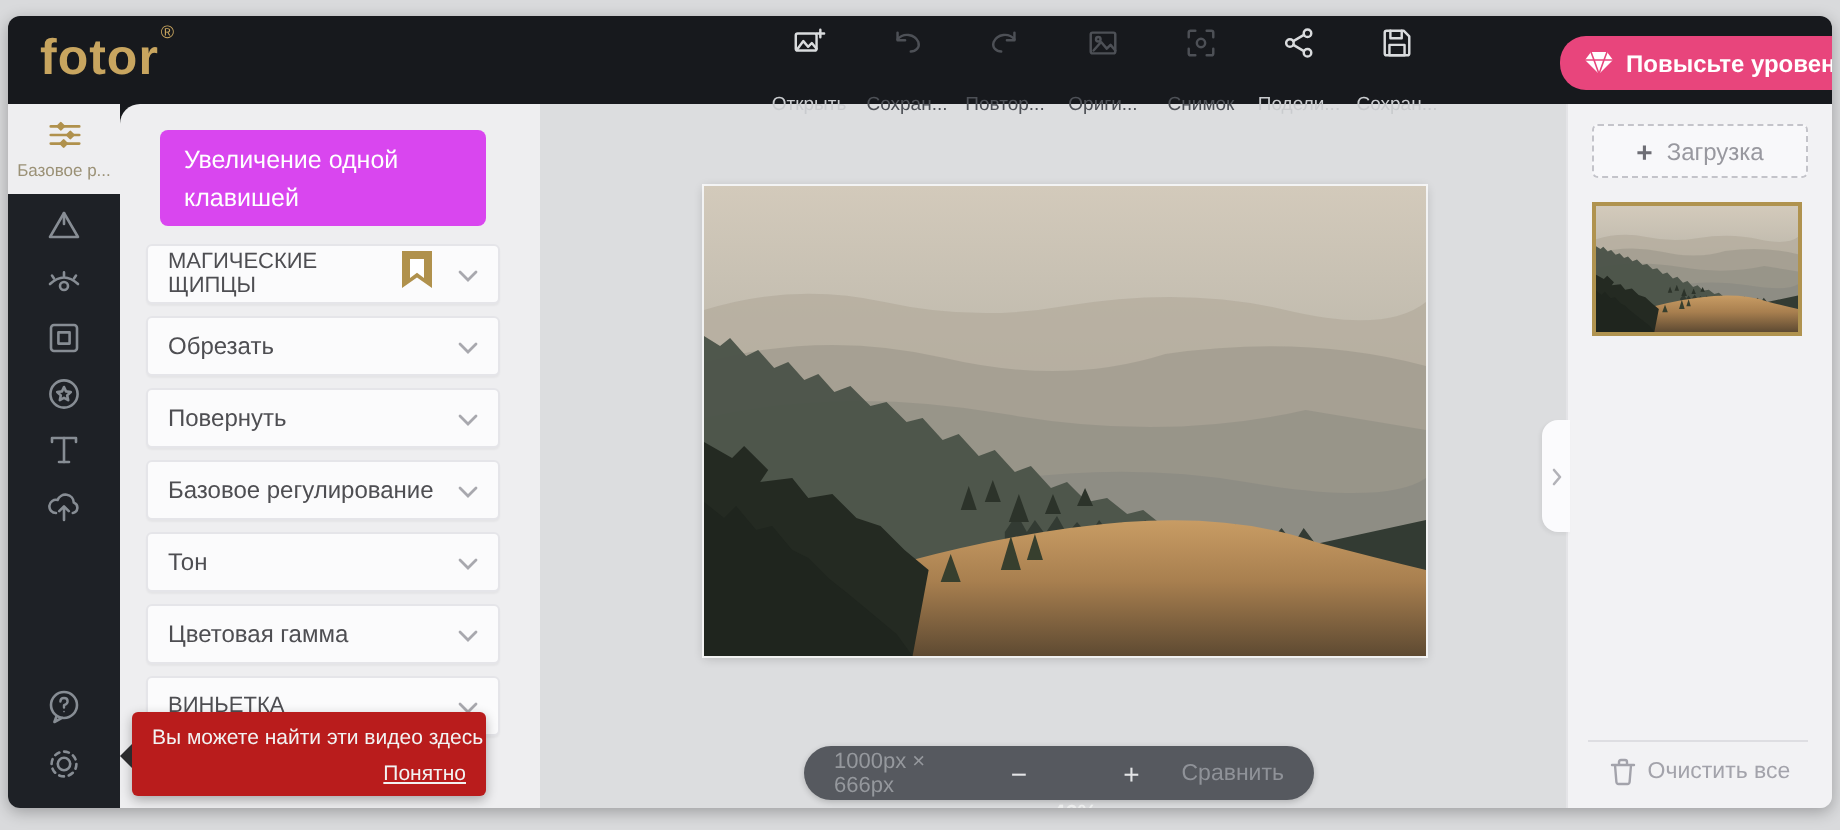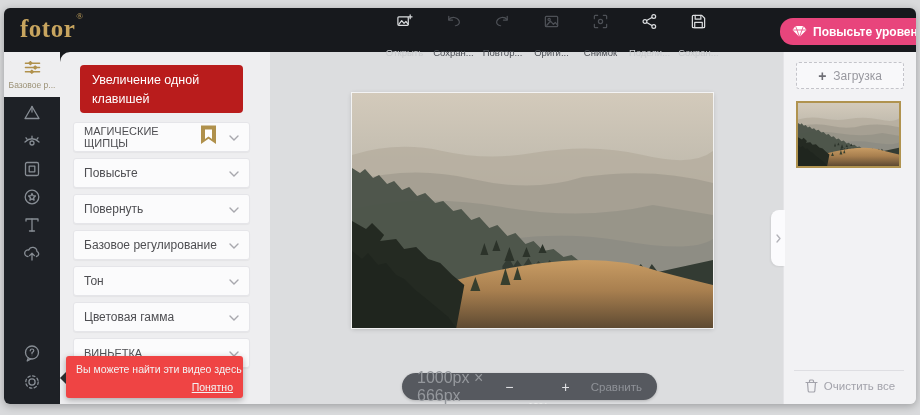--- a/index.html
+++ b/index.html
@@ -6,21 +6,21 @@
   html,body { width:920px; height:415px; overflow:hidden; }
   body { background:#d9dadc; font-family:"Liberation Sans", sans-serif; position:relative; }
 
   .window { position:absolute; left:4px; top:8px; width:912px; height:396px;
             border-radius:6px; overflow:hidden; background:#dcdddf;
             box-shadow:0 2px 8px rgba(0,0,0,.28); }
 
   
   .topbar { position:absolute; left:0; top:0; width:912px; height:44px; background:#17191d; z-index:5; }
   .logo { position:absolute; left:16px; top:7px; color:#c8a55f; font-size:25px; font-weight:bold;
-          letter-spacing:.5px; cursor:pointer;font-family:Liberation Serif, serif; }
+          letter-spacing:.5px; cursor:pointer; }
   .logo sup { font-size:9px; font-weight:normal; position:relative; top:-9px; left:1px; }
   .edit-menu { position:absolute; left:100px; top:13px; color:#bd9c5c; font-size:13.5px;
                display:flex; align-items:center; gap:7px; cursor:pointer; }
   .tools { position:absolute; left:376px; top:5px; display:flex; }
   .tool { width:49px; display:flex; flex-direction:column; align-items:center; cursor:pointer;gap:14px; }
   .tool svg { width:17px; height:17px; stroke:#d9dbdd; fill:none; stroke-width:1.3; stroke-linecap:round; stroke-linejoin:round; }
   .tool .tlabel { font-size:9.5px; color:#c9cbce; margin-top:3px; white-space:nowrap; }
   .tool.disabled svg { stroke:#4d5056; }
   .tool.disabled .tlabel { color:#4d5056; }
   .upgrade { position:absolute; right:-16px; top:10px; height:27px; width:152px;
@@ -35,39 +35,39 @@
   .rail-active svg { width:19px; height:19px; }
   .rail-active .ralabel { font-size:8.5px; color:#9b9176; margin-top:3px; white-space:nowrap; }
   .rail-ic { position:absolute; left:18px; width:20px; height:20px; cursor:pointer; }
   .rail-ic svg { width:20px; height:20px; stroke:#878d94; fill:none; stroke-width:1.3; stroke-linecap:round; stroke-linejoin:round; }
 
   .corner-patch { position:absolute; left:56px; top:44px; width:14px; height:14px; background:#17191d; z-index:1; }
 
   
   .left-panel { position:absolute; left:56px; top:44px; width:210px; height:352px;
                 background:#eeeef0; border-top-left-radius:10px; z-index:2; }
-  .promo { position:absolute; left:20px; top:13px; width:163px; height:48px; background:#b91c1c;
+  .promo { position:absolute; left:20px; top:13px; width:163px; height:48px; background:#d946ef;
            border-radius:4px; color:#ffffff; font-size:12.5px; line-height:1.55;
            padding:6px 12px; cursor:pointer; }
   .card { position:absolute; left:13px; width:177px; height:30px; background:#fbfbfc;
           border:1px solid #e5e5e9; border-radius:3px; display:flex; align-items:center;
           padding:0 10px; font-size:12px; color:#4e4e52; cursor:pointer;
           box-shadow:0 1px 1px rgba(0,0,0,.04); }
   .card .chev { margin-left:auto; }
   .chev svg { width:10px; height:6px; stroke:#a8a8ae; fill:none; stroke-width:1.4; stroke-linecap:round; }
   .bookmark { position:relative; margin-left:auto; margin-right:12px; width:17px; height:20px; top:-2px; }
 
   
   .canvas { position:absolute; left:266px; top:44px; width:513px; height:352px; background:#dcdddf; }
   .photo { position:absolute; left:82px; top:41px; width:361px; height:235px;
            outline:1px solid rgba(255,255,255,.75); box-shadow:0 1px 5px rgba(0,0,0,.20); cursor:pointer; }
   .zoombar { position:absolute; left:132px; top:321px; width:255px; height:27px; background:#56595f;
              border-radius:14px; display:flex; align-items:center; padding:0 15px;
              box-shadow:0 1px 3px rgba(0,0,0,.2); }
-  .zb-dims { font-size:16px; color:#95989d; }
+  .zb-dims { font-size:11px; color:#95989d; }
   .zb-btn { color:#e3e4e6; font-size:14px; cursor:pointer; line-height:1; }
   .zb-minus { margin-left:17px; }
   .zb-level { color:#eceded; font-size:11px; font-weight:bold; margin-left:13px;margin-top:40px; }
   .zb-plus { margin-left:13px; }
   .zb-compare { color:#8f9298; font-size:11.5px; margin-left:21px; cursor:pointer; }
 
   
   .right-panel { position:absolute; left:779px; top:44px; width:133px; height:352px;
                  background:#f2f2f4; border-left:1px solid #e4e4e7; }
   .collapse-tab { position:absolute; left:-13px; top:158px; width:14px; height:56px; background:#fbfbfd;
@@ -82,21 +82,21 @@
   .thumb { position:absolute; left:12px; top:49px; width:105px; height:67px;
            border:2px solid #b0934f; background:#fff; cursor:pointer; }
   .thumb svg { display:block; }
   .rp-divider { position:absolute; left:10px; right:12px; top:318px; height:1px; background:#dedee2; }
   .clear-all { position:absolute; left:0; right:0; top:327px; display:flex; align-items:center;
                justify-content:center; gap:6px; cursor:pointer; }
   .clear-all svg { width:13px; height:14px; stroke:#a3a3ab; fill:none; stroke-width:1.2; stroke-linecap:round; }
   .clear-all span { color:#a3a3ab; font-size:11.5px; }
 
   
-  .tooltip { position:absolute; left:62px; top:348px; width:177px; height:42px; background:#ef4444;
+  .tooltip { position:absolute; left:62px; top:348px; width:177px; height:42px; background:#b91c1c;
              border-radius:3px; z-index:50; padding:7px 10px 0 10px;
              box-shadow:0 2px 6px rgba(0,0,0,.3); }
   .tooltip:before { content:""; position:absolute; left:-6px; top:16px; border-top:6px solid transparent;
                     border-bottom:6px solid transparent; border-right:6px solid #2b2b2d; }
   .tooltip .tt-text { color:#f2f2f2; font-size:10.5px; white-space:nowrap; }
   .tooltip .tt-link { position:absolute; right:10px; bottom:5px; color:#f2f2f2; font-size:10.5px;
                       text-decoration:underline; cursor:pointer; }
 </style>
 </head>
 <body>
@@ -278,21 +278,21 @@
             <path d="M1,0.5 H16 V19 L8.5,13.8 L1,19 Z" fill="#b0914c"></path>
             <path d="M5,4.5 h7 v9.5 l-3.5,-2.6 L5,14 Z" fill="#ffffff"></path>
           </svg>
       </span>
       <span class="chev"><svg viewBox="0 0 10 6">
             <polyline points="1,1 5,5 9,1"></polyline>
           </svg></span>
     </div>
 
     <div class="card" style="top:106px">
-      <span>Повысьте</span>
+      <span>Обрезать</span>
       <span class="chev"><svg viewBox="0 0 10 6">
             <polyline points="1,1 5,5 9,1"></polyline>
           </svg></span>
     </div>
     <div class="card" style="top:142px">
       <span>Повернуть</span>
       <span class="chev"><svg viewBox="0 0 10 6">
             <polyline points="1,1 5,5 9,1"></polyline>
           </svg></span>
     </div>

